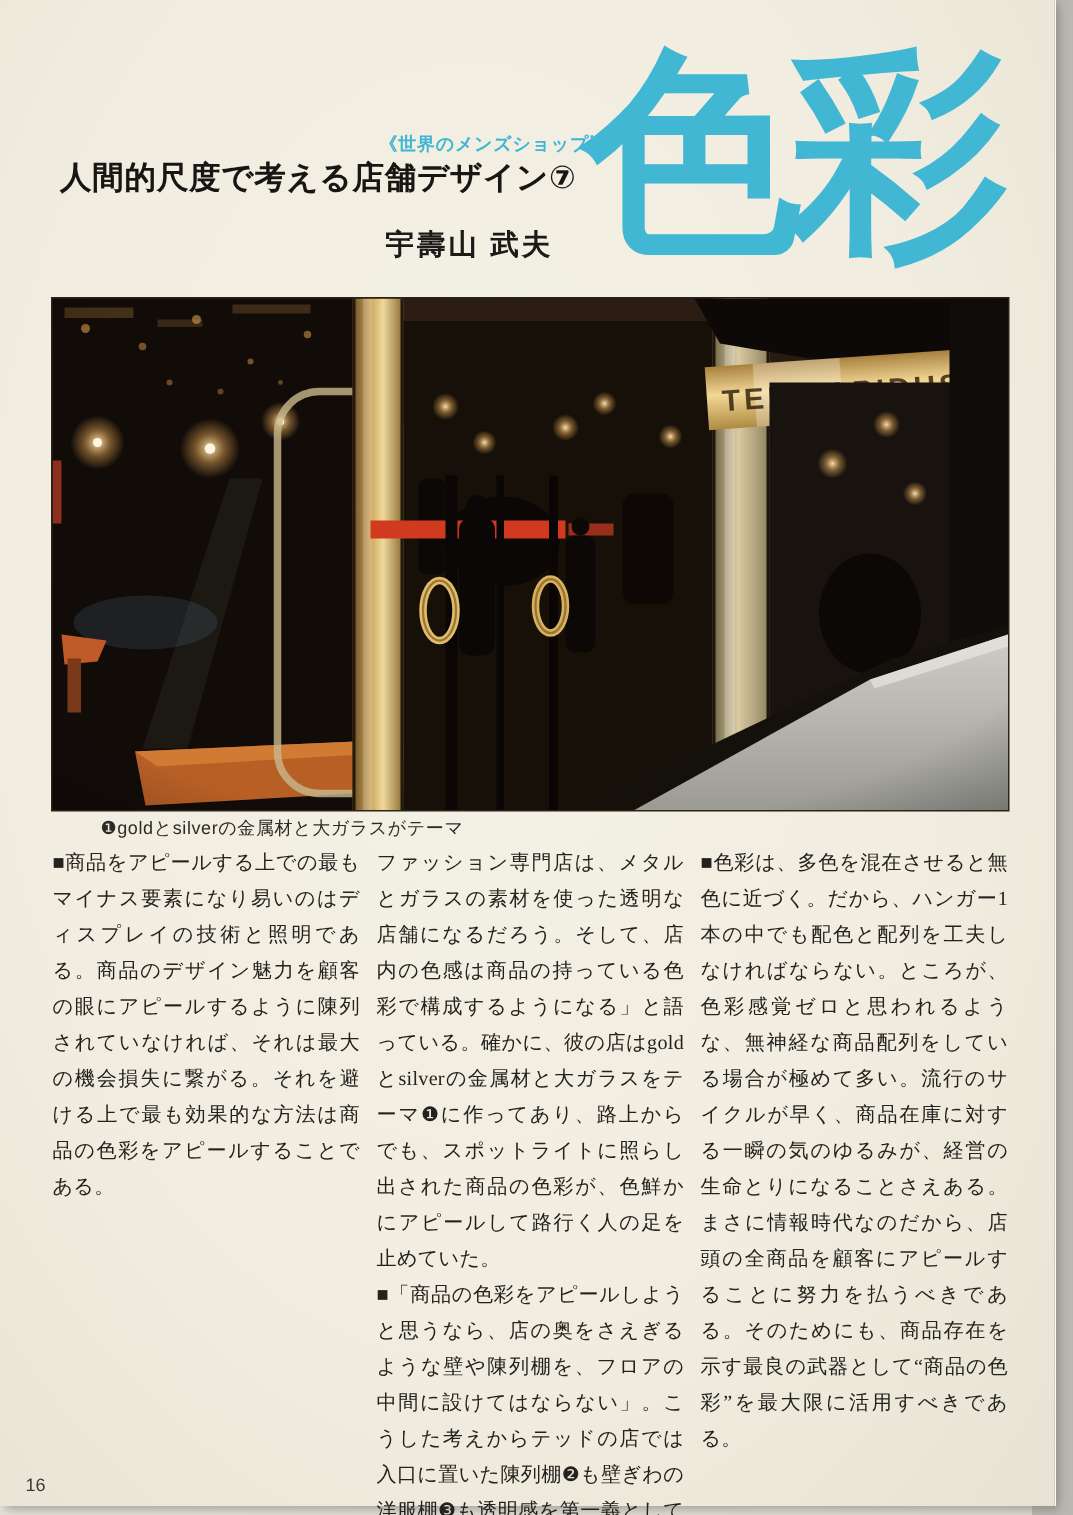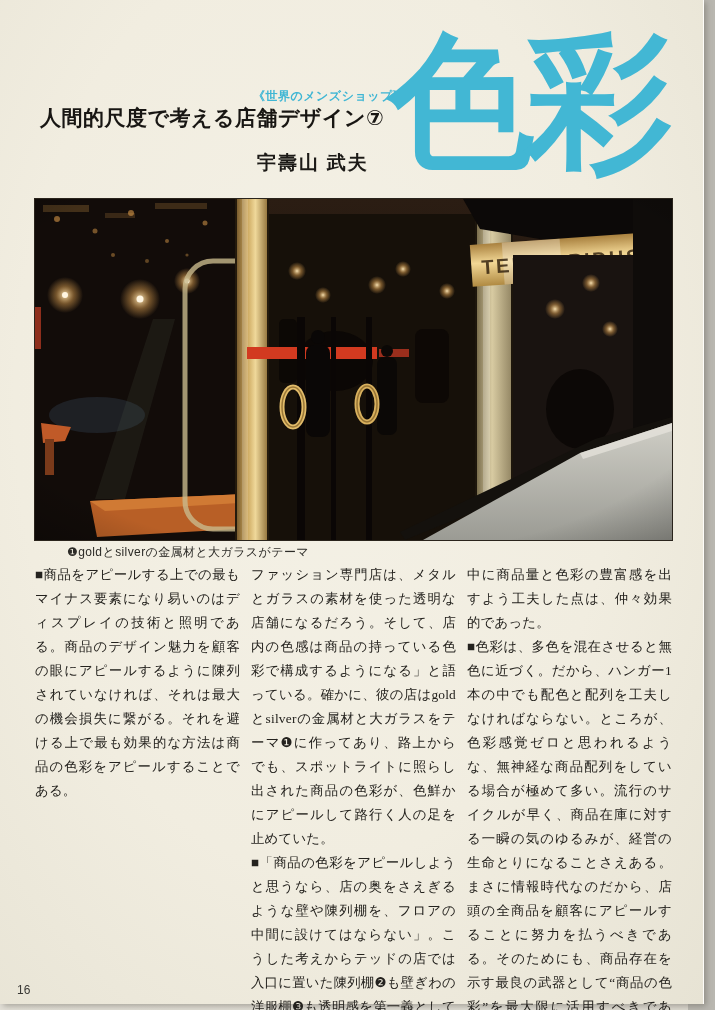--- a/index.html
+++ b/index.html
@@ -258,21 +258,20 @@
     <div class="columns">
       <div class="col">
         <p>■商品をアピールする上での最もマイナス要素になり易いのはディスプレイの技術と照明である。商品のデザイン魅力を顧客の眼にアピールするように陳列されていなければ、それは最大の機会損失に繋がる。それを避ける上で最も効果的な方法は商品の色彩をアピールすることである。</p>
 
       </div>
       <div class="col">
         <p>ファッション専門店は、メタルとガラスの素材を使った透明な店舗になるだろう。そして、店内の色感は商品の持っている色彩で構成するようになる」と語っている。確かに、彼の店はgoldとsilverの金属材と大ガラスをテーマ❶に作ってあり、路上からでも、スポットライトに照らし出された商品の色彩が、色鮮かにアピールして路行く人の足を止めていた。</p>
         <p>■「商品の色彩をアピールしようと思うなら、店の奥をさえぎるような壁や陳列棚を、フロアの中間に設けてはならない」。こうした考えからテッドの店では入口に置いた陳列棚❷も壁ぎわの洋服棚❸も透明感を第一義として作られていた。特に対面する壁に、大鏡を取付け、無限大空間の</p>
       </div>
       <div class="col">
-        <p>中に商品量と色彩の豊富感を出すよう工夫した点は、仲々効果的であった。</p>
         <p>■色彩は、多色を混在させると無色に近づく。だから、ハンガー1本の中でも配色と配列を工夫しなければならない。ところが、色彩感覚ゼロと思われるような、無神経な商品配列をしている場合が極めて多い。流行のサイクルが早く、商品在庫に対する一瞬の気のゆるみが、経営の生命とりになることさえある。まさに情報時代なのだから、店頭の全商品を顧客にアピールすることに努力を払うべきである。そのためにも、商品存在を示す最良の武器として“商品の色彩”を最大限に活用すべきである。</p>
       </div>
     </div>
 
     <div class="page-number">16</div>
 
   </div>
 </div>
 
 </body></html>

